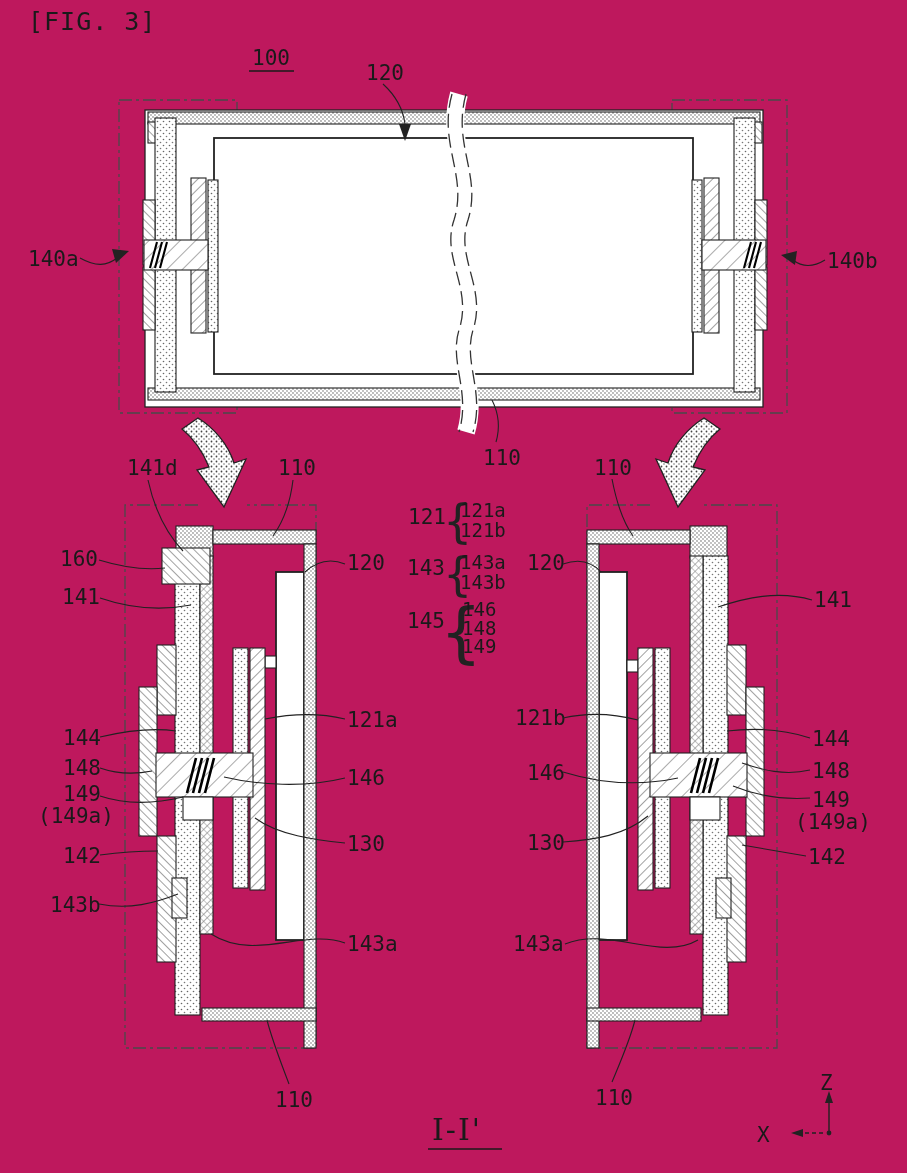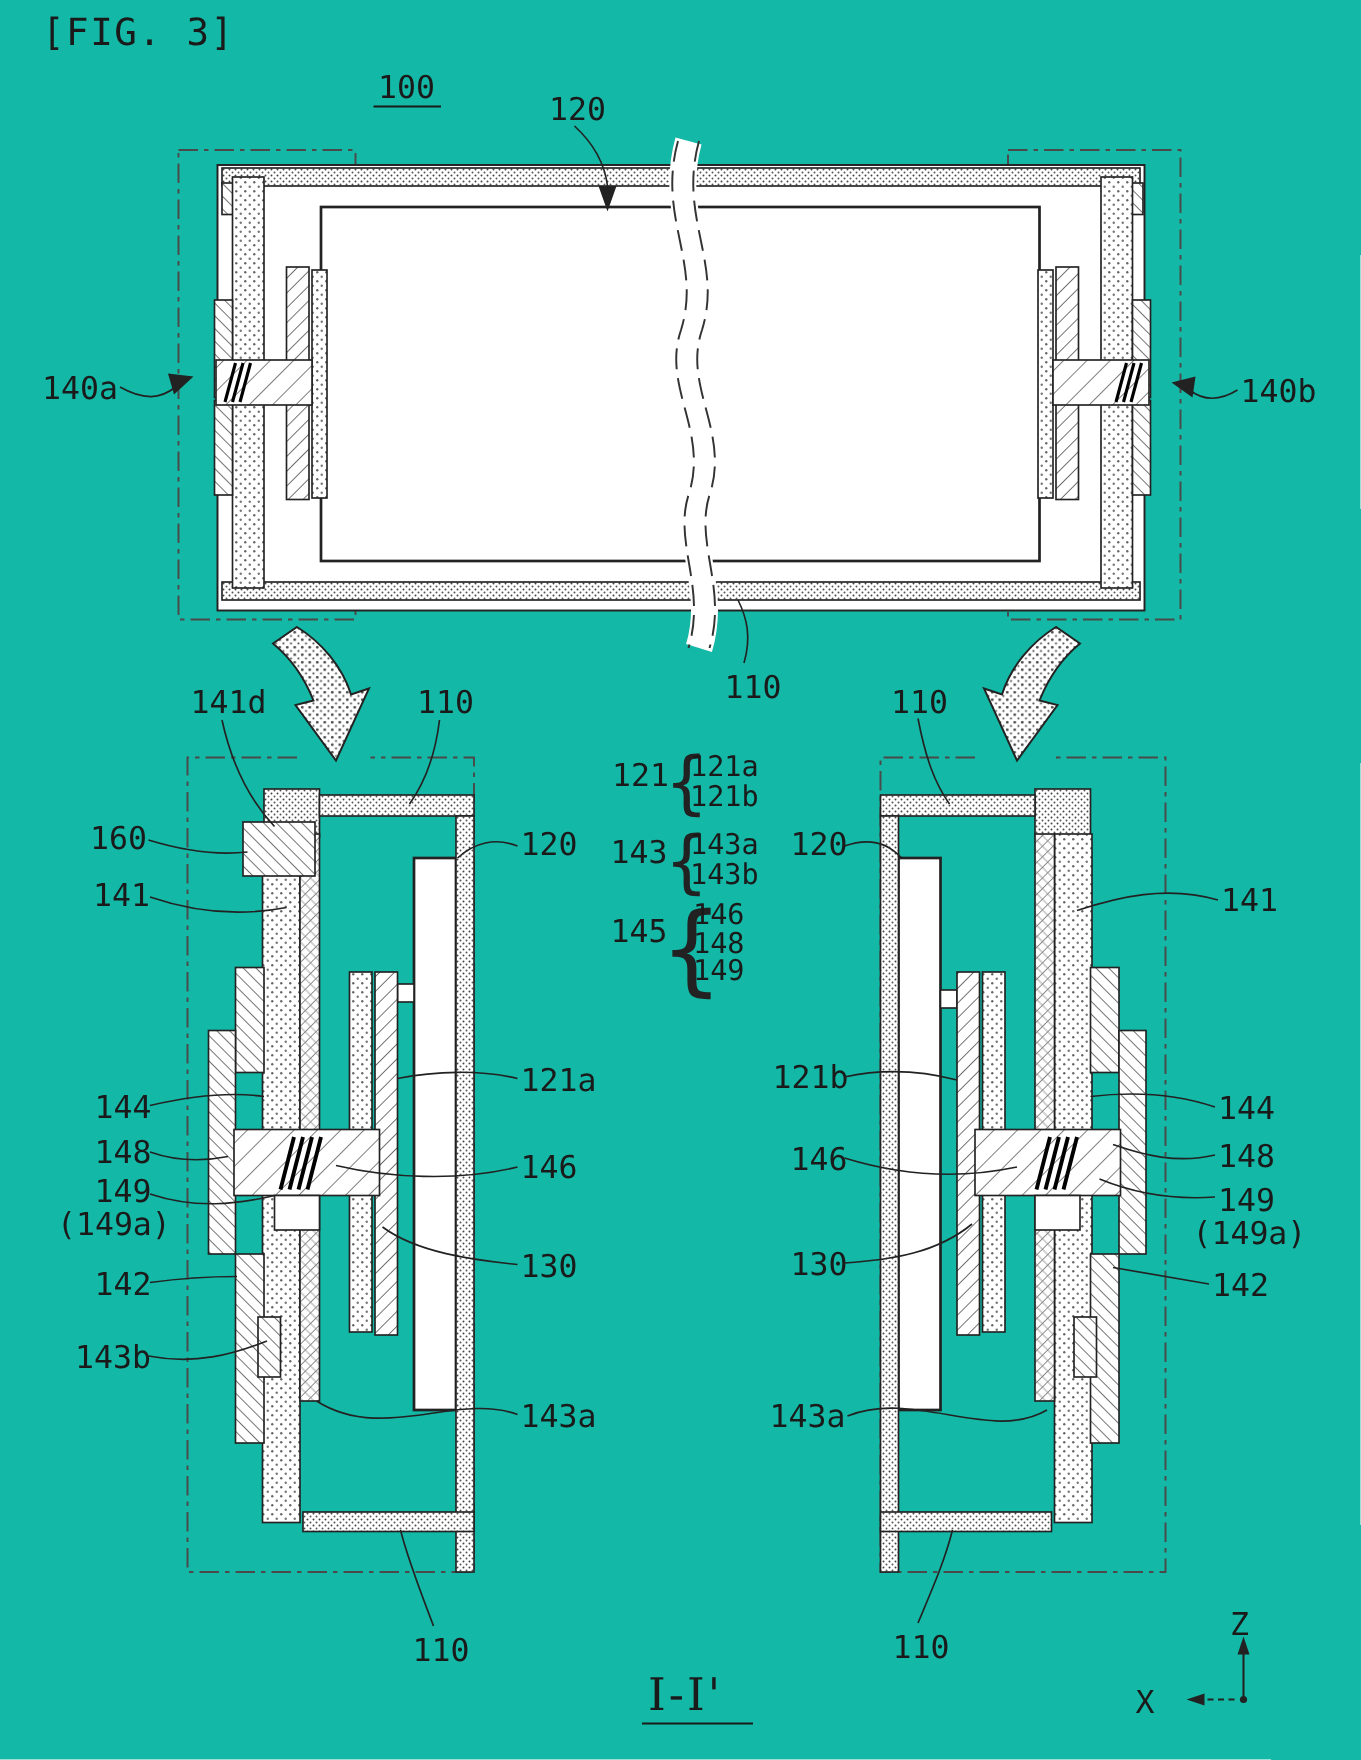--- a/index.html
+++ b/index.html
@@ -1,16 +1,16 @@
 <!DOCTYPE html>
 <html><head>
 <meta charset="utf-8">
 <style>
   html,body{margin:0;padding:0;background:#fff;}
-  .page{position:relative;width:907px;height:1173px;background:#14b8a6;overflow:hidden;}
+  .page{position:relative;width:907px;height:1173px;background:#be185d;overflow:hidden;}
   svg{display:block;}
   svg text{font-family:"DejaVu Sans Mono","Liberation Mono",monospace;fill:#1a1a1a;}
   .fig{font-size:25px;letter-spacing:1px;}
   .lbl{font-size:21px;}
   .sm{font-size:19px;}
   .brace{font-size:46px;font-family:"DejaVu Sans","Liberation Sans",sans-serif;fill:#222;}
   .brace3{font-size:66px;font-family:"DejaVu Sans","Liberation Sans",sans-serif;fill:#222;}
   .sec{font-family:"DejaVu Serif","Liberation Serif",serif;font-size:30px;letter-spacing:2px;}
   .dd{fill:none;stroke:#4a4a4a;stroke-width:1.3;stroke-dasharray:13 4 3 4;}
   .ld{fill:none;stroke:#222;stroke-width:1.1;}

